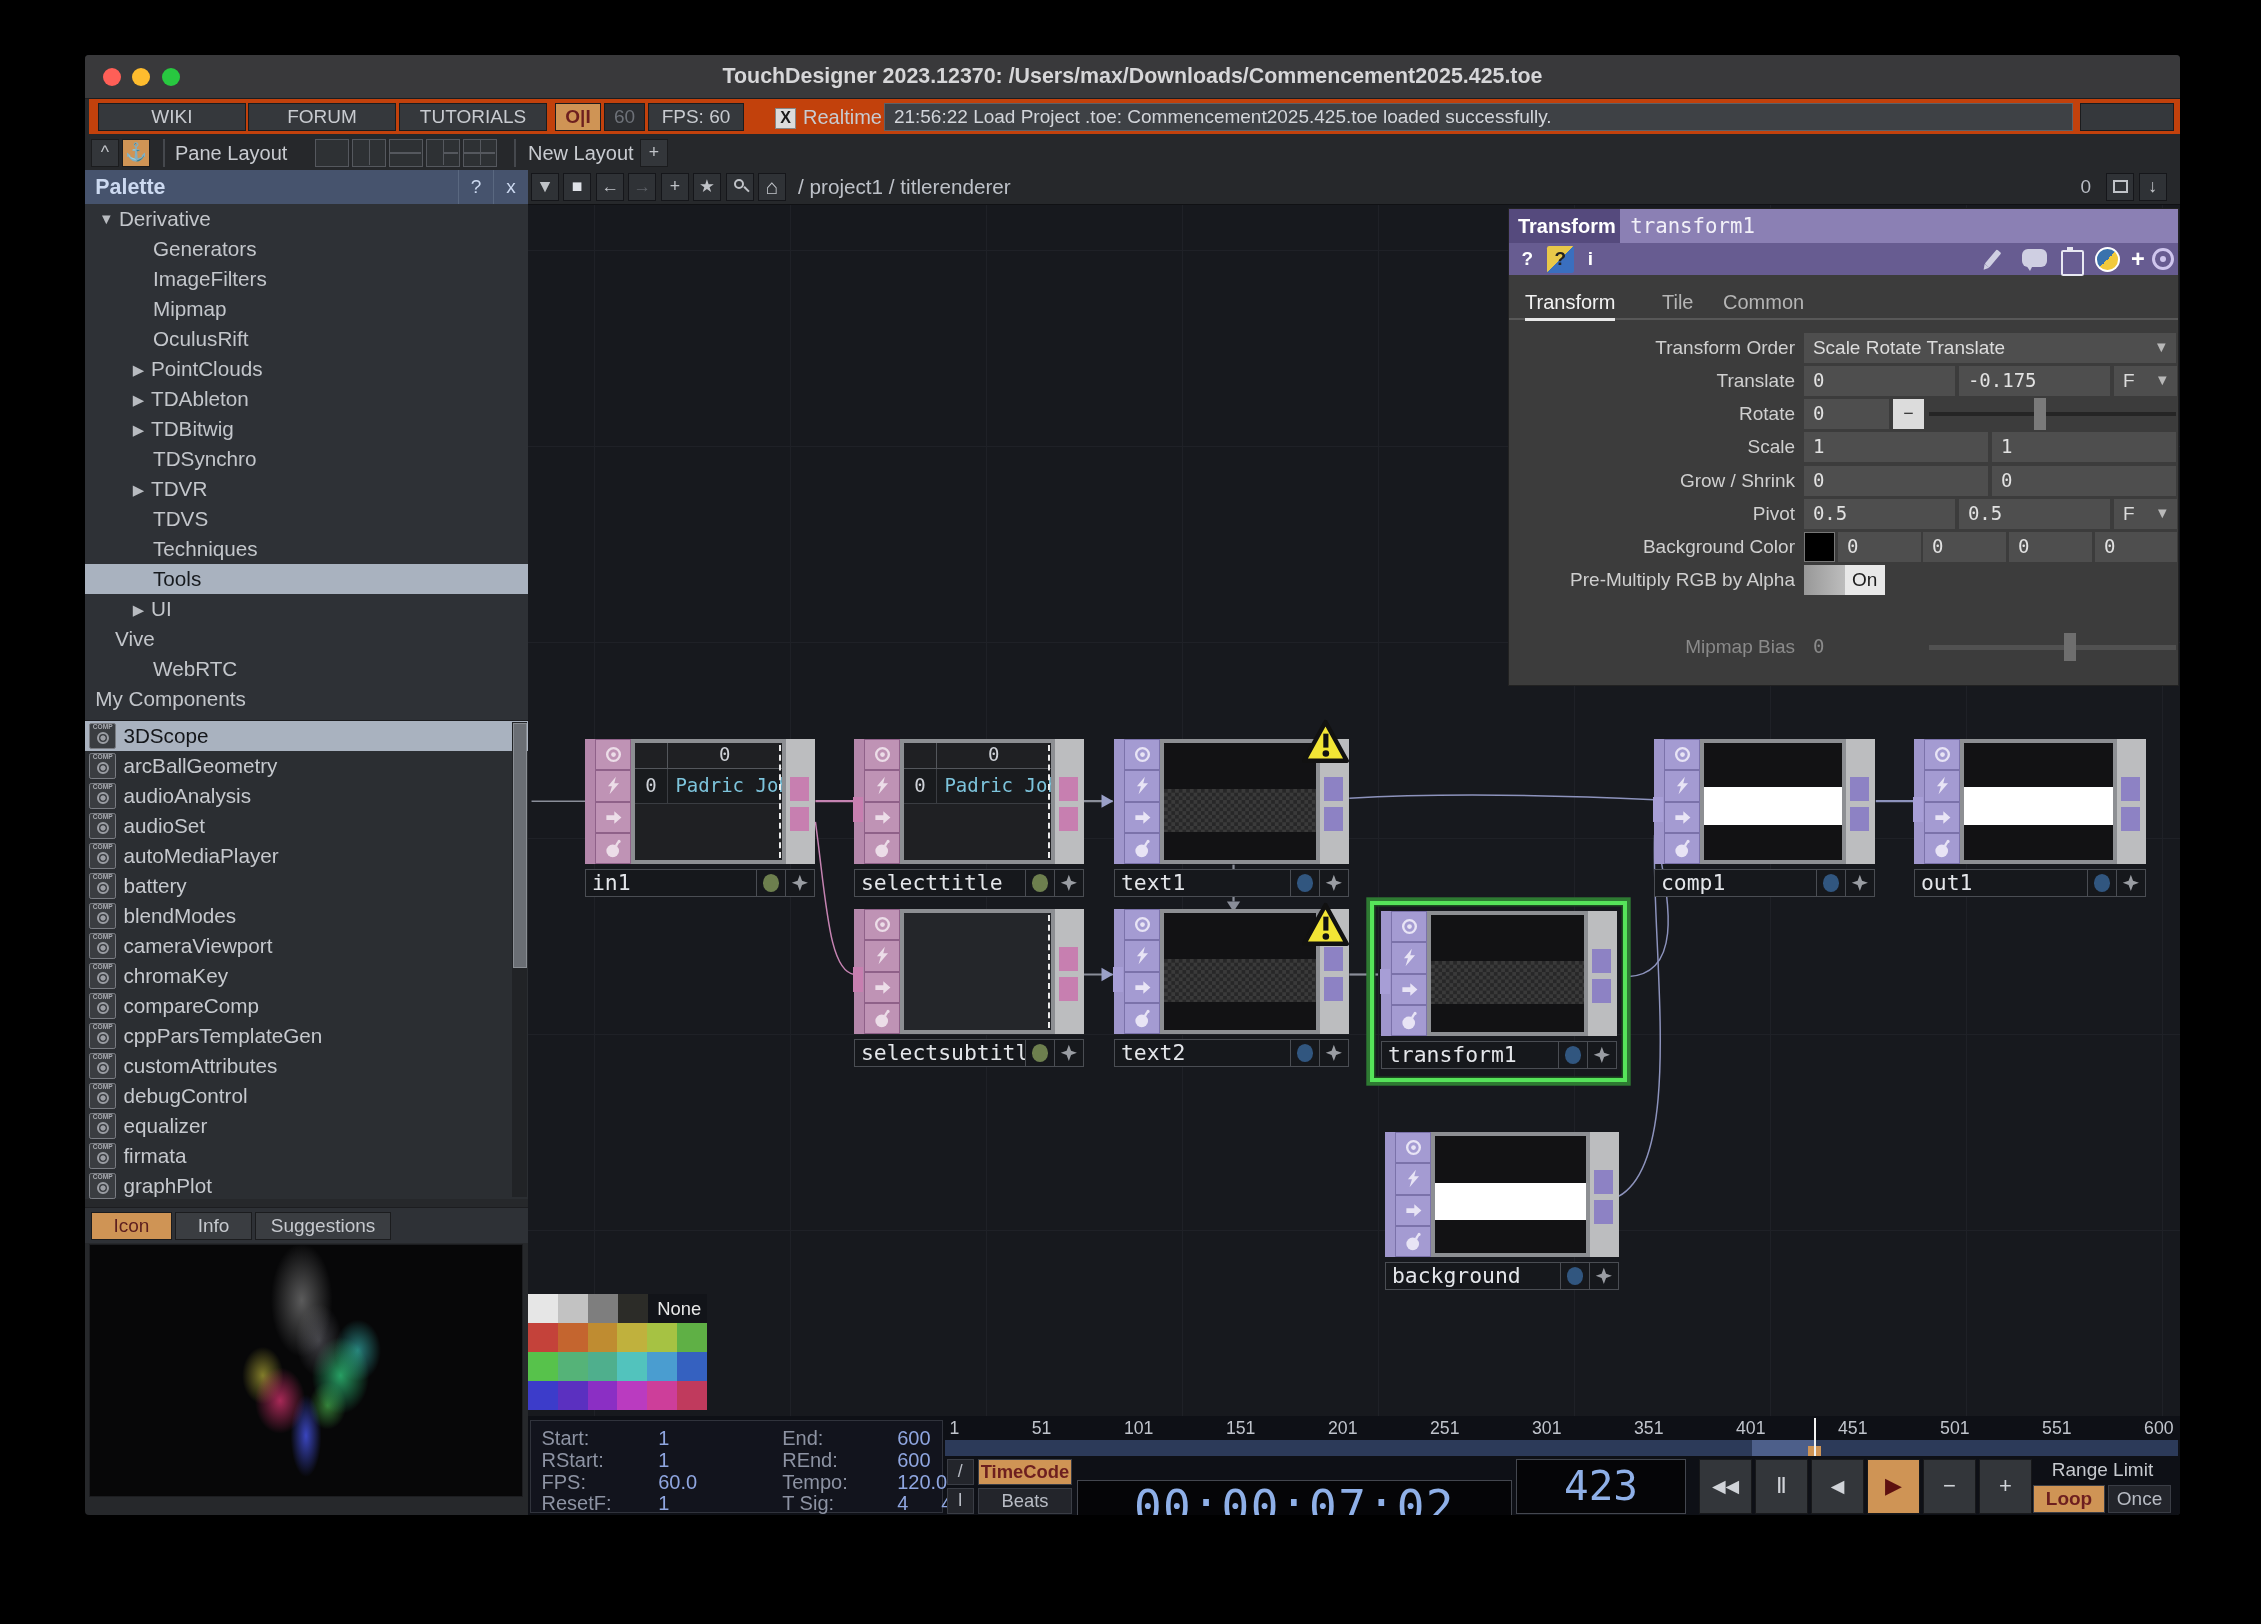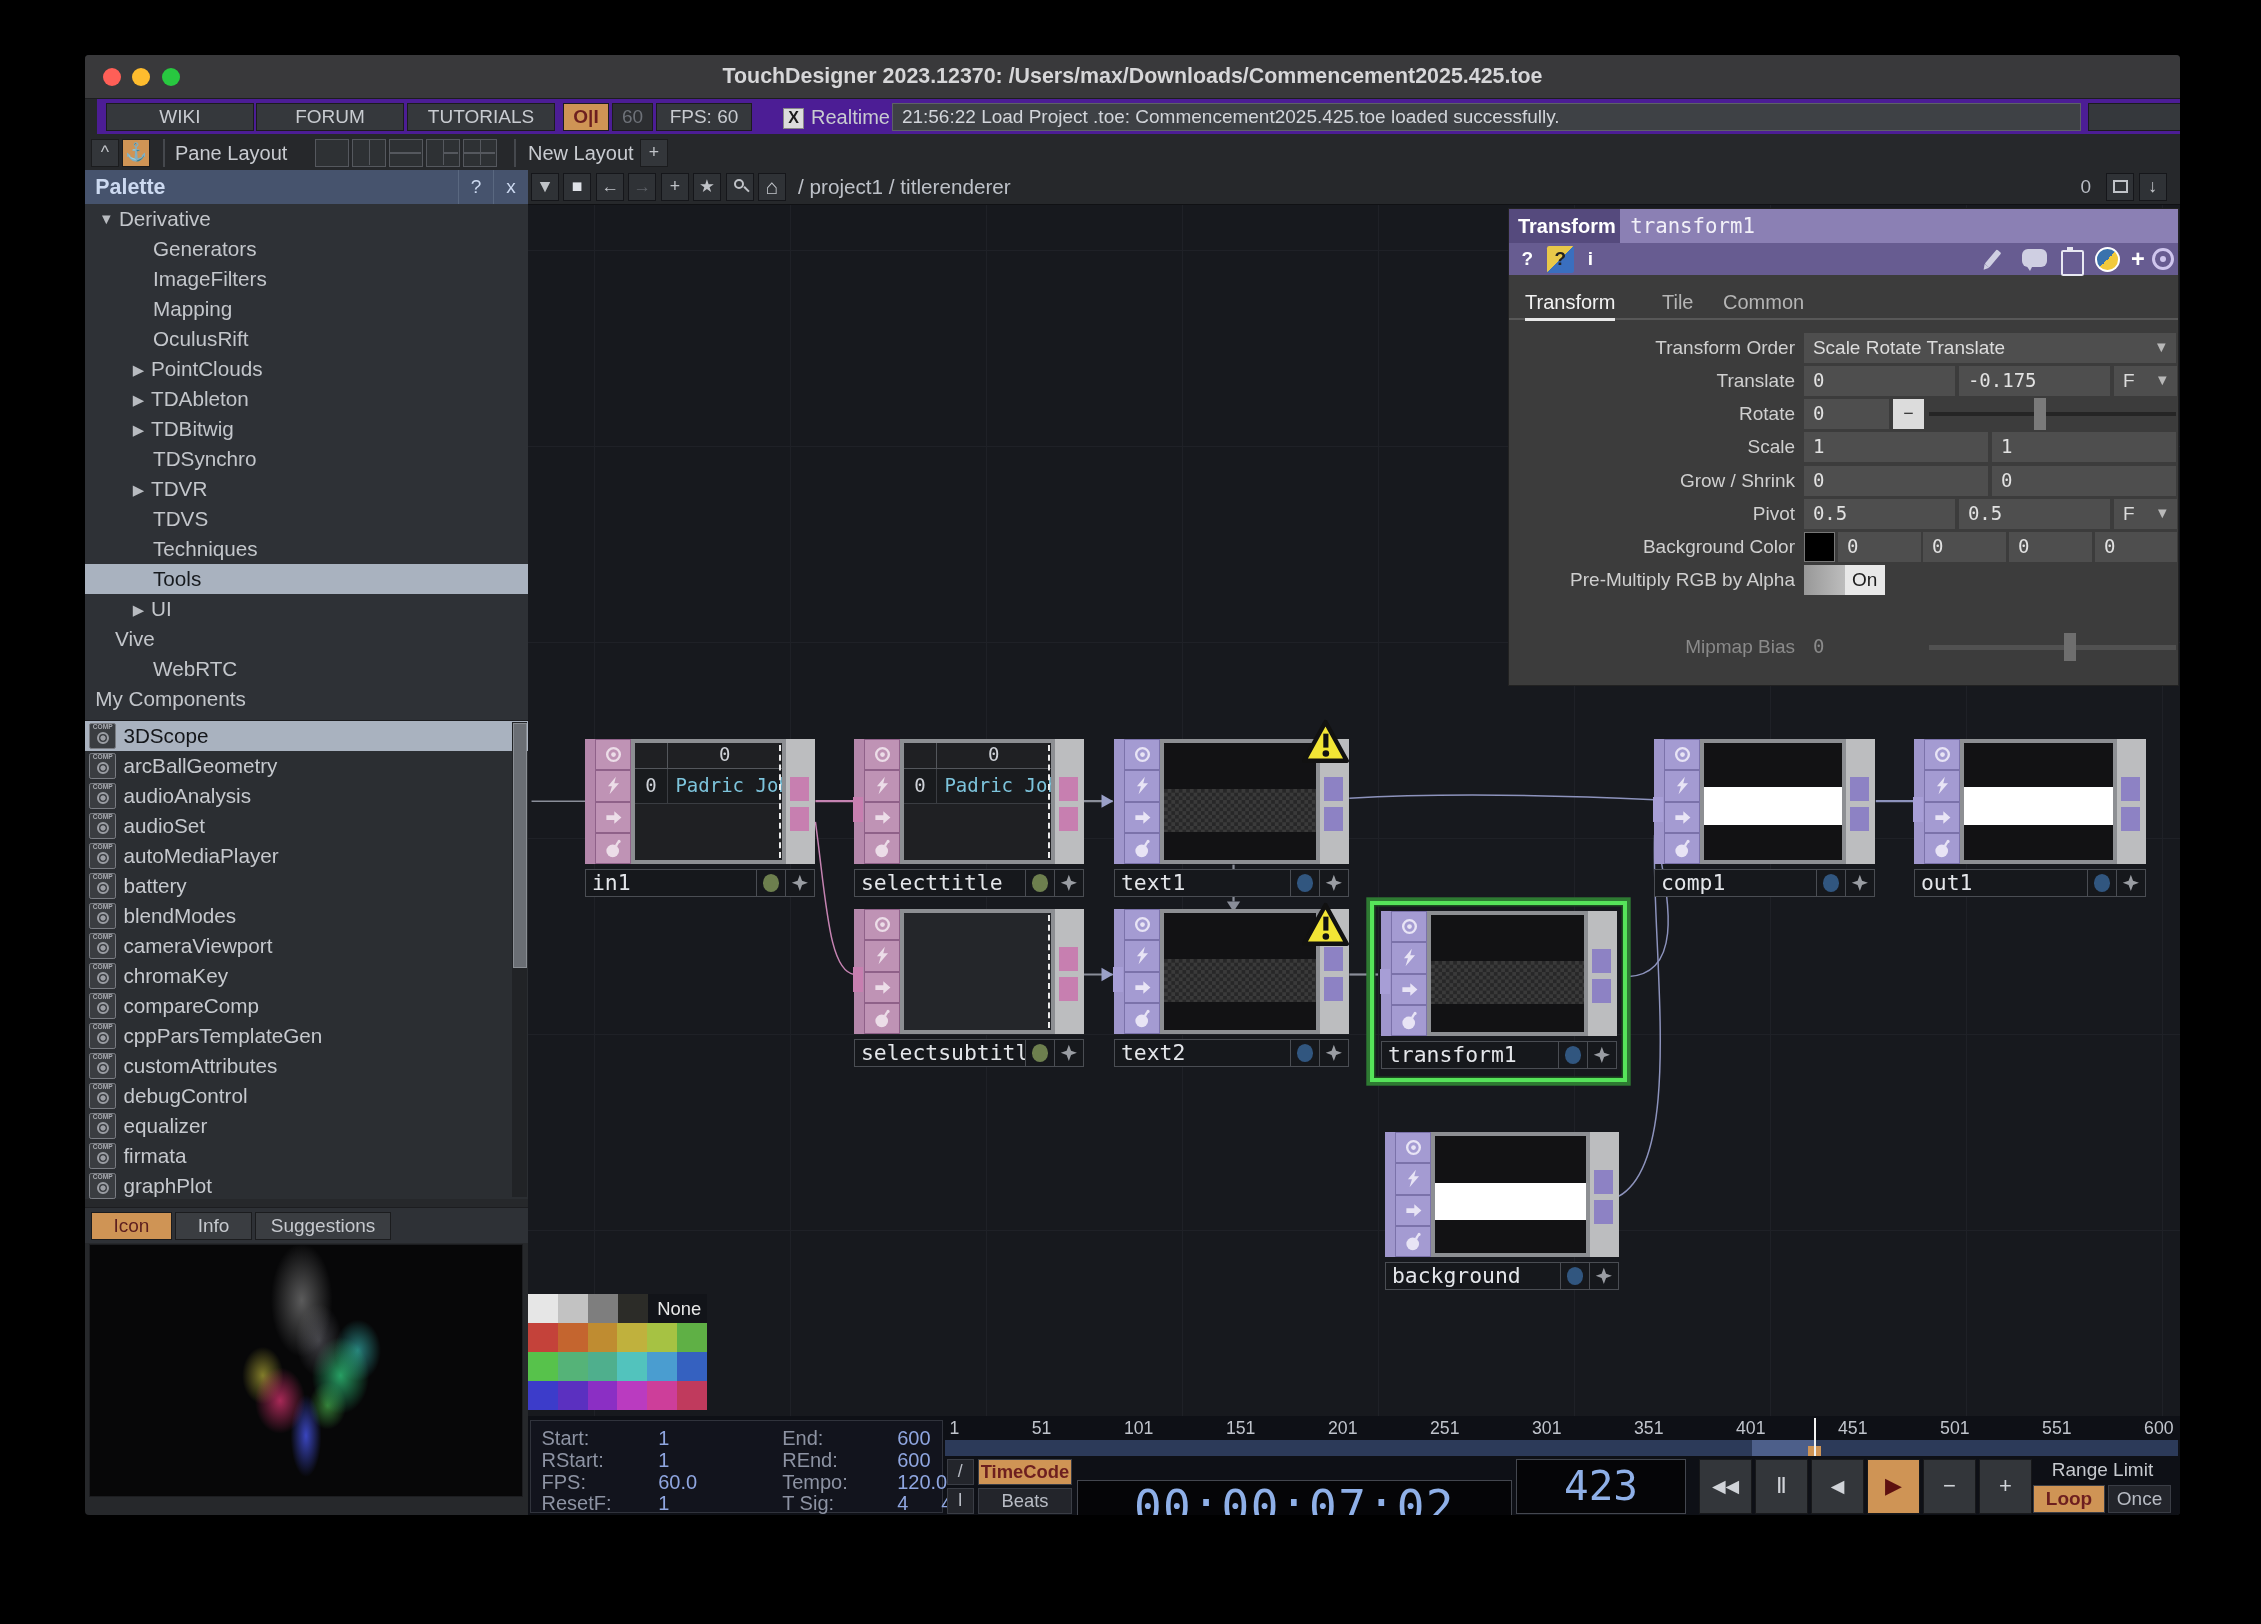--- a/index.html
+++ b/index.html
@@ -8,21 +8,21 @@
   #win{position:absolute;left:85px;top:55px;width:2095px;height:1460px;background:#26282b;
     border-radius:4px;overflow:hidden;box-shadow:0 0 29.5px rgba(0,0,0,.8);}
 
   
   #titlebar{position:absolute;left:0;top:0;width:100%;height:43px;background:#39393b;border-bottom:1.5px solid #1c1d1f;}
   .tl{position:absolute;top:12.5px;width:18.4px;height:18.4px;border-radius:50%;}
   #title-text{position:absolute;left:0;right:0;top:0;height:43px;line-height:43px;text-align:center;
     color:#d6d6d8;font-weight:bold;font-size:21.4px;}
 
   
-  #menurow{position:absolute;left:12px;top:44px;width:100%;height:35px;background:#4c1d95;}
+  #menurow{position:absolute;left:4px;top:44px;width:100%;height:35px;background:#c2410c;}
   .mbtn{position:absolute;top:3.7px;height:28px;background:#35383c;border:1.5px solid #1b1c1e;
     color:#c8cbd0;font-size:19px;text-align:center;line-height:26.6px;box-sizing:border-box;}
   #oi-btn{background:#cf9455;color:#6d1f1f;font-weight:bold;}
   #fps-val{background:#2c2e31;color:#6d7178;}
   #rt-box{position:absolute;top:8.9px;width:19px;height:19px;background:#dcdcdc;border:1.5px solid #888;
     color:#1a1a1a;font-size:16px;font-weight:bold;text-align:center;line-height:17.7px;}
   #rt-label{position:absolute;top:3.7px;height:28px;line-height:28px;font-size:20px;color:#c8cbd0;}
   #statusbar{position:absolute;top:3.7px;height:28px;background:#3e4145;border:1.5px solid #5d6167;
     color:#d2d5da;font-size:19px;line-height:25px;padding:0 8.9px;box-sizing:border-box;white-space:nowrap;overflow:hidden;}
 
@@ -296,21 +296,21 @@
             <span class="tarrow">▼</span>
             <span>Derivative</span>
           </div>
       <div class="trow" style="padding-left:68px">
             <span>Generators</span>
           </div>
       <div class="trow" style="padding-left:68px">
             <span>ImageFilters</span>
           </div>
       <div class="trow" style="padding-left:68px">
-            <span>Mapping</span>
+            <span>Mipmap</span>
           </div>
       <div class="trow" style="padding-left:68px">
             <span>OculusRift</span>
           </div>
       <div class="trow" style="padding-left:41px">
             <span class="tarrow">▶</span>
             <span>PointClouds</span>
           </div>
       <div class="trow" style="padding-left:41px">
             <span class="tarrow">▶</span>

